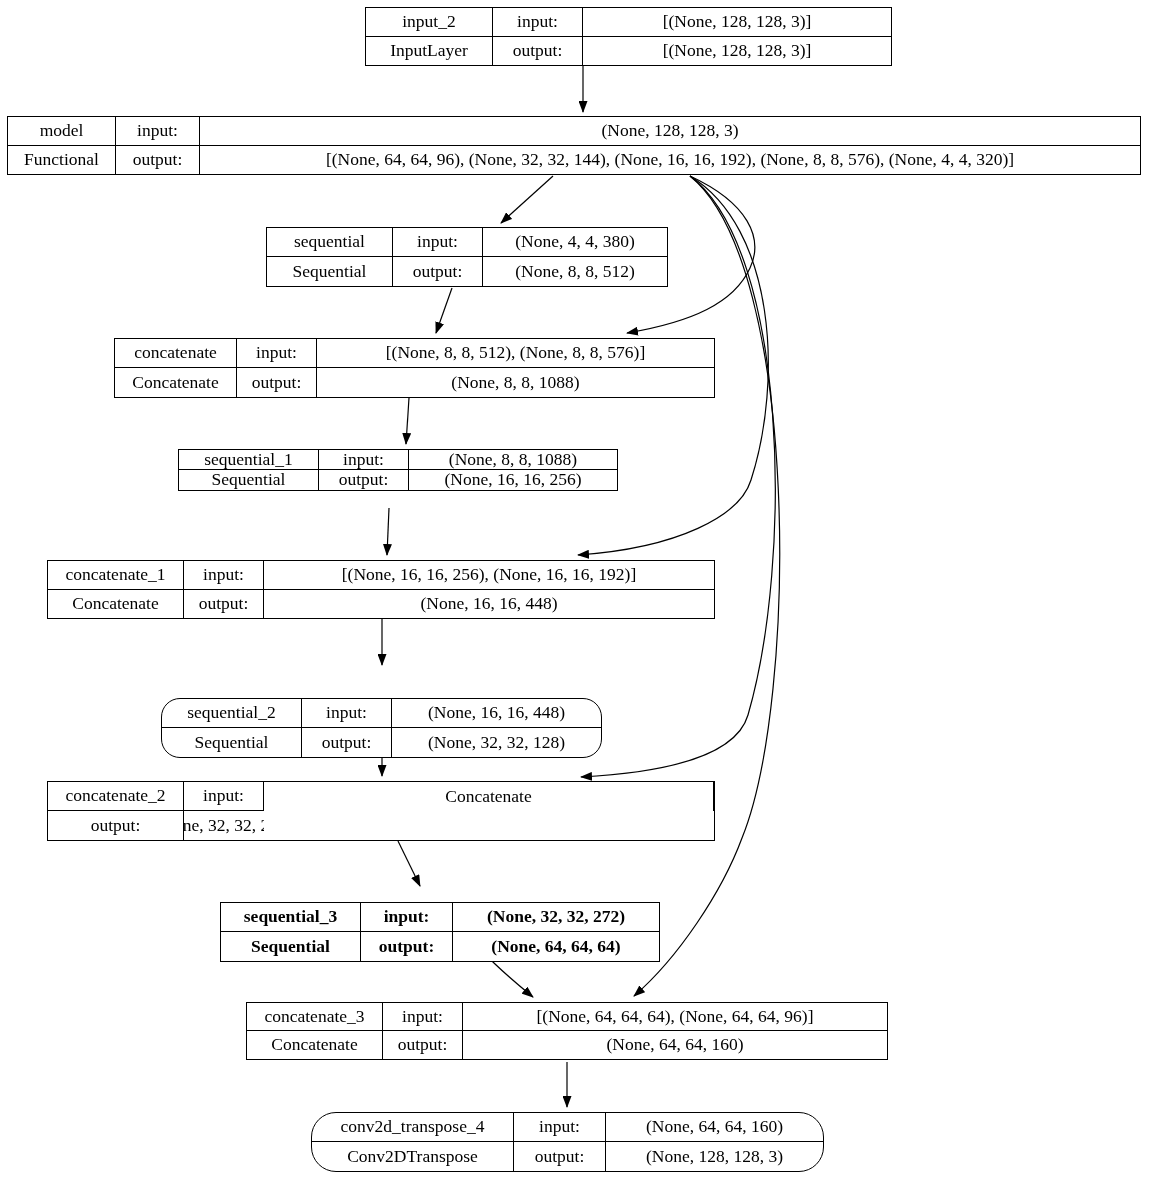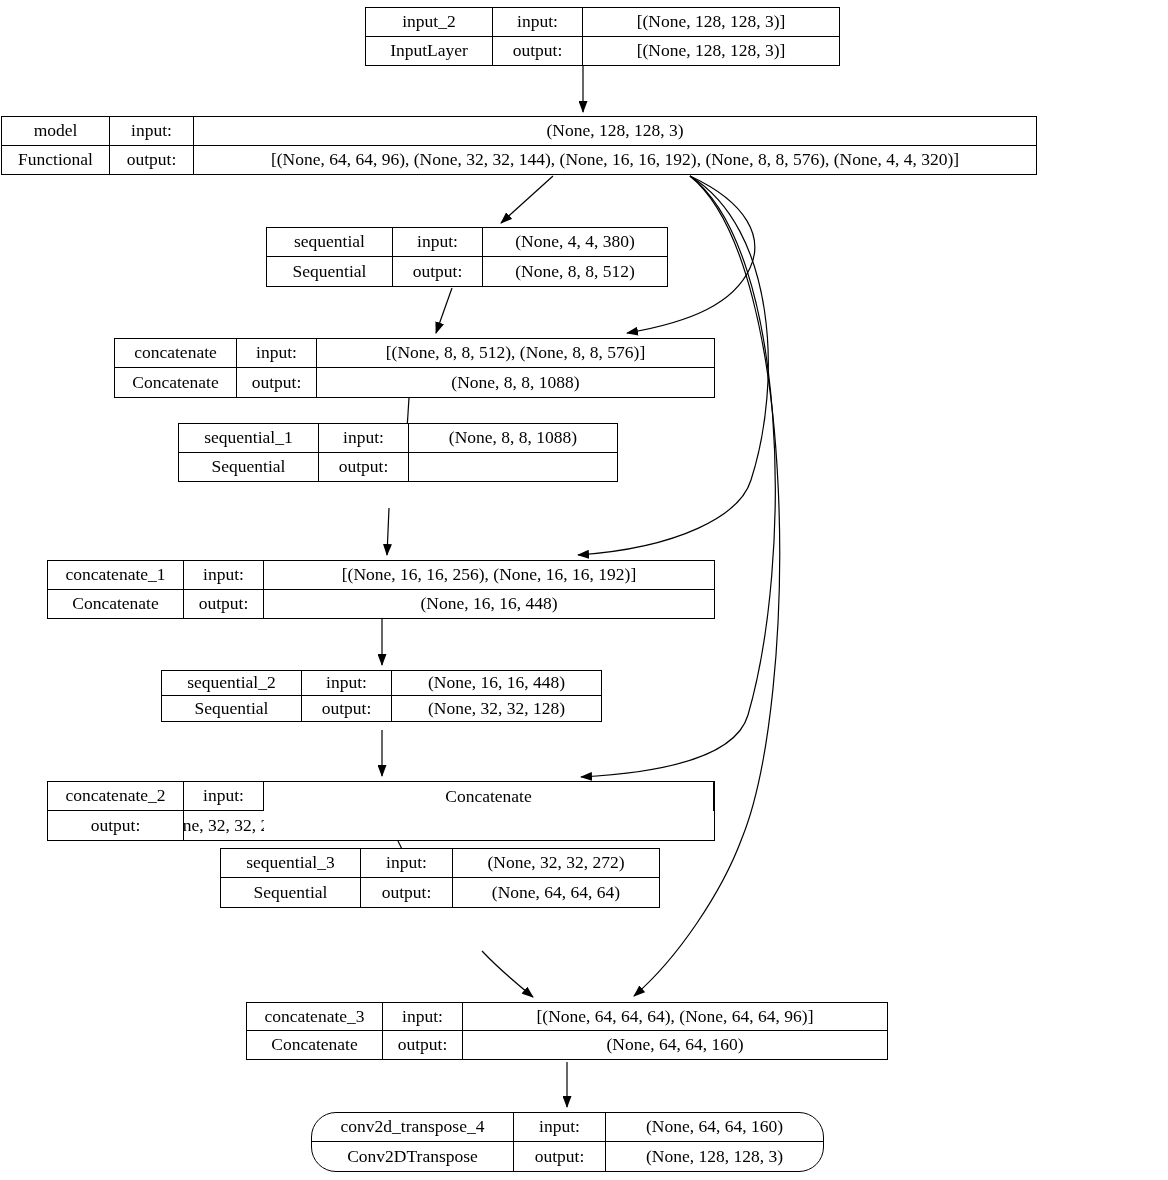--- a/index.html
+++ b/index.html
@@ -70,29 +70,29 @@
         <path class="edge" d="M409,398 L406,444" marker-end="url(#arrowhead)" stroke="#000000"></path>
         <path class="edge" d="M389,508 L387,555" marker-end="url(#arrowhead)" stroke="#000000"></path>
         <path class="edge" d="M382,619 L382,665" marker-end="url(#arrowhead)" stroke="#000000"></path>
         <path class="edge" d="M382,730 L382,776" marker-end="url(#arrowhead)" stroke="#000000"></path>
         <path class="edge" d="M398,841 L420,886" marker-end="url(#arrowhead)" stroke="#000000"></path>
         <path class="edge" d="M482,951 C499,969 517,984 533,997" marker-end="url(#arrowhead)" stroke="#000000"></path>
         <path class="edge" d="M567,1062 L567,1107" marker-end="url(#arrowhead)" stroke="#000000"></path>
       </g>
   </svg>
   <div id="nodes">
-      <div class="node" style="left: 365px; top: 7px; width: 475px; height: 59px; grid-template-columns: 127px 90px 1fr;">
+      <div class="node" style="left: 365px; top: 7px; width: 527px; height: 59px; grid-template-columns: 127px 90px 1fr;">
         <div class="cell br bb">input_2</div>
         <div class="cell br bb">input:</div>
         <div class="cell bb">[(None, 128, 128, 3)]</div>
         <div class="cell br">InputLayer</div>
         <div class="cell br">output:</div>
         <div class="cell">[(None, 128, 128, 3)]</div>
       </div>
-      <div class="node" style="left: 1px; top: 116px; width: 1036px; height: 59px; grid-template-columns: 108px 84px 1fr;">
+      <div class="node" style="left: 7px; top: 116px; width: 1134px; height: 59px; grid-template-columns: 108px 84px 1fr;">
         <div class="cell br bb">model</div>
         <div class="cell br bb">input:</div>
         <div class="cell bb">(None, 128, 128, 3)</div>
         <div class="cell br">Functional</div>
         <div class="cell br">output:</div>
         <div class="cell">[(None, 64, 64, 96), (None, 32, 32, 144), (None, 16, 16, 192), (None, 8, 8, 576), (None, 4, 4, 320)]</div>
       </div>
       <div class="node" style="left: 266px; top: 227px; width: 402px; height: 60px; grid-template-columns: 126px 90px 1fr;">
         <div class="cell br bb">sequential</div>
         <div class="cell br bb">input:</div>
@@ -102,51 +102,52 @@
         <div class="cell">(None, 8, 8, 512)</div>
       </div>
       <div class="node" style="left: 114px; top: 338px; width: 601px; height: 60px; grid-template-columns: 122px 80px 1fr;">
         <div class="cell br bb">concatenate</div>
         <div class="cell br bb">input:</div>
         <div class="cell bb">[(None, 8, 8, 512), (None, 8, 8, 576)]</div>
         <div class="cell br">Concatenate</div>
         <div class="cell br">output:</div>
         <div class="cell">(None, 8, 8, 1088)</div>
       </div>
-      <div class="node" style="left: 178px; top: 423px; width: 440px; height: 59px; grid-template-columns: 140px 90px 1fr;">
+      <div class="node" style="left: 178px; top: 449px; width: 440px; height: 42px; grid-template-columns: 140px 90px 1fr;">
         <div class="cell br bb">sequential_1</div>
         <div class="cell br bb">input:</div>
         <div class="cell bb">(None, 8, 8, 1088)</div>
         <div class="cell br">Sequential</div>
         <div class="cell br">output:</div>
+        <div class="cell">(None, 16, 16, 256)</div>
       </div>
       <div class="node" style="left: 47px; top: 560px; width: 668px; height: 59px; grid-template-columns: 136px 80px 1fr;">
         <div class="cell br bb">concatenate_1</div>
         <div class="cell br bb">input:</div>
         <div class="cell bb">[(None, 16, 16, 256), (None, 16, 16, 192)]</div>
         <div class="cell br">Concatenate</div>
         <div class="cell br">output:</div>
         <div class="cell">(None, 16, 16, 448)</div>
       </div>
-      <div class="node" style="left: 161px; top: 670px; width: 441px; height: 52px; grid-template-columns: 140px 90px 1fr;">
+      <div class="node" style="left: 161px; top: 698px; width: 441px; height: 60px; grid-template-columns: 140px 90px 1fr; border-radius: 19px;">
         <div class="cell br bb">sequential_2</div>
         <div class="cell br bb">input:</div>
         <div class="cell bb">(None, 16, 16, 448)</div>
         <div class="cell br">Sequential</div>
         <div class="cell br">output:</div>
         <div class="cell">(None, 32, 32, 128)</div>
       </div>
       <div class="node" style="left: 47px; top: 781px; width: 668px; height: 60px; grid-template-columns: 136px 80px 1fr;">
         <div class="cell br bb">concatenate_2</div>
         <div class="cell br bb">input:</div>
         <div class="cell br">Concatenate</div>
         <div class="cell br">output:</div>
         <div class="cell">(None, 32, 32, 272)</div>
       </div>
-      <div class="node" style="left: 220px; top: 848px; width: 440px; height: 60px; grid-template-columns: 140px 92px 1fr;">
+      <div class="node" style="left: 220px; top: 902px; width: 440px; height: 60px; grid-template-columns: 140px 92px 1fr; font-weight: bold;">
         <div class="cell br bb">sequential_3</div>
         <div class="cell br bb">input:</div>
         <div class="cell bb">(None, 32, 32, 272)</div>
         <div class="cell br">Sequential</div>
         <div class="cell br">output:</div>
         <div class="cell">(None, 64, 64, 64)</div>
       </div>
       <div class="node" style="left: 246px; top: 1002px; width: 642px; height: 58px; grid-template-columns: 136px 80px 1fr;">
         <div class="cell br bb">concatenate_3</div>
         <div class="cell br bb">input:</div>

